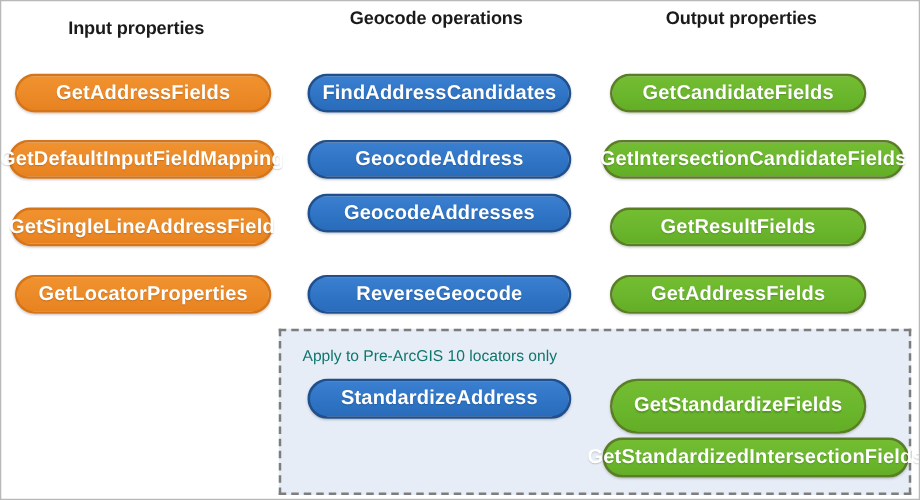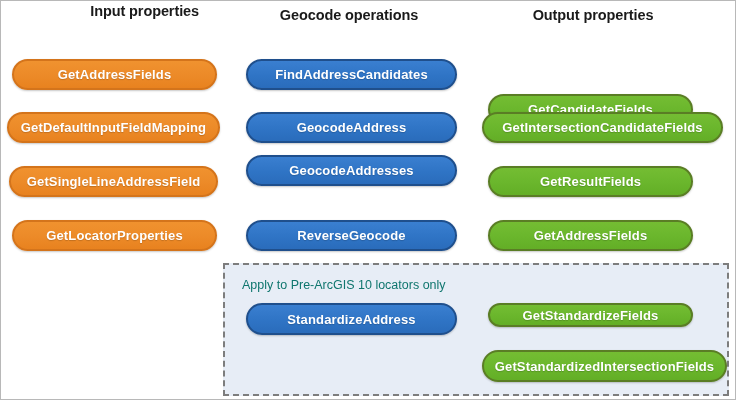--- a/index.html
+++ b/index.html
@@ -23,21 +23,21 @@
   }
   .pill{
     position:absolute;
     box-sizing:border-box;
     display:flex;
     align-items:center;
     justify-content:center;
     border-radius:999px;
     color:#ffffff;
     font-weight:bold;
-    font-size:13px;
+    font-size:16px;
     letter-spacing:0.15px;
     white-space:nowrap;
     text-shadow:0 1px 1px rgba(0,0,0,0.18);
   }
   .pill.orange{
     background:linear-gradient(180deg,#f0922f 0%,#ec8a28 55%,#e8821f 100%);
     border:2px solid #d4741b;
     box-shadow:0 1px 2px rgba(0,0,0,0.22);
   }
   .pill.blue{
@@ -62,40 +62,40 @@
     color:#0f766e;
     font-weight:normal;
     white-space:nowrap;
   }
 </style>
 </head>
 <body>
 
 <div id="canvas">
 
-  <div class="col-header" style="left:18px;top:2px;width:180px;text-align:right;">Input properties</div>
+  <div class="col-header" style="left:18px;top:14px;width:180px;">Input properties</div>
   <div class="col-header" style="left:252px;top:6px;width:192px;">Geocode operations</div>
   <div class="col-header" style="left:498px;top:6px;width:188px;">Output properties</div>
 
   <div class="pill orange" style="left:11px;top:58px;width:205px;height:31px;">GetAddressFields</div>
   <div class="pill orange" style="left:6px;top:111px;width:213px;height:31px;">GetDefaultInputFieldMapping</div>
   <div class="pill orange" style="left:8px;top:165px;width:209px;height:31px;">GetSingleLineAddressField</div>
   <div class="pill orange" style="left:11px;top:219px;width:205px;height:31px;">GetLocatorProperties</div>
 
   <div class="pill blue" style="left:245px;top:58px;width:211px;height:31px;">FindAddressCandidates</div>
   <div class="pill blue" style="left:245px;top:111px;width:211px;height:31px;">GeocodeAddress</div>
   <div class="pill blue" style="left:245px;top:154px;width:211px;height:31px;">GeocodeAddresses</div>
   <div class="pill blue" style="left:245px;top:219px;width:211px;height:31px;">ReverseGeocode</div>
 
-  <div class="pill green" style="left:487px;top:58px;width:205px;height:31px;margin-top:35px;">GetCandidateFields</div>
+  <div class="pill green" style="left:487px;top:58px;width:205px;height:31px;">GetCandidateFields</div>
   <div class="pill green" style="left:487px;top:165px;width:205px;height:31px;">GetResultFields</div>
   <div class="pill green" style="left:481px;top:111px;width:241px;height:31px;">GetIntersectionCandidateFields</div>
   <div class="pill green" style="left:487px;top:219px;width:205px;height:31px;">GetAddressFields</div>
 
   <div id="legacy-box" style="left:222px;top:262px;width:506px;height:133px;"></div>
   <div id="legacy-caption" style="left:241px;top:277px;">Apply to Pre-ArcGIS 10 locators only</div>
 
   <div class="pill blue" style="left:245px;top:302px;width:211px;height:32px;">StandardizeAddress</div>
 
-  <div class="pill green" style="left:487px;top:302px;width:205px;height:24px;text-align:right;">GetStandardizeFields</div>
+  <div class="pill green" style="left:487px;top:302px;width:205px;height:44px;text-align:right;">GetStandardizeFields</div>
   <div class="pill green" style="left:481px;top:349px;width:245px;height:32px;">GetStandardizedIntersectionFields</div>
 
 </div>
 
 </body></html>

